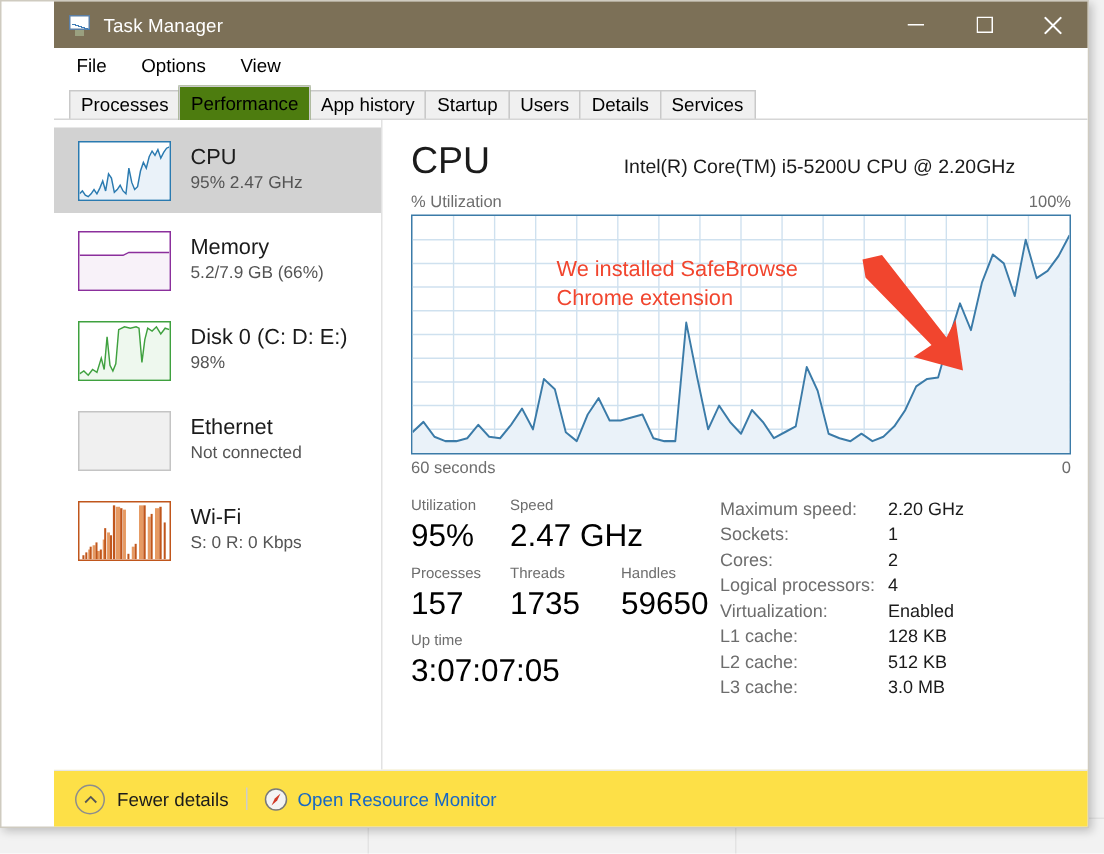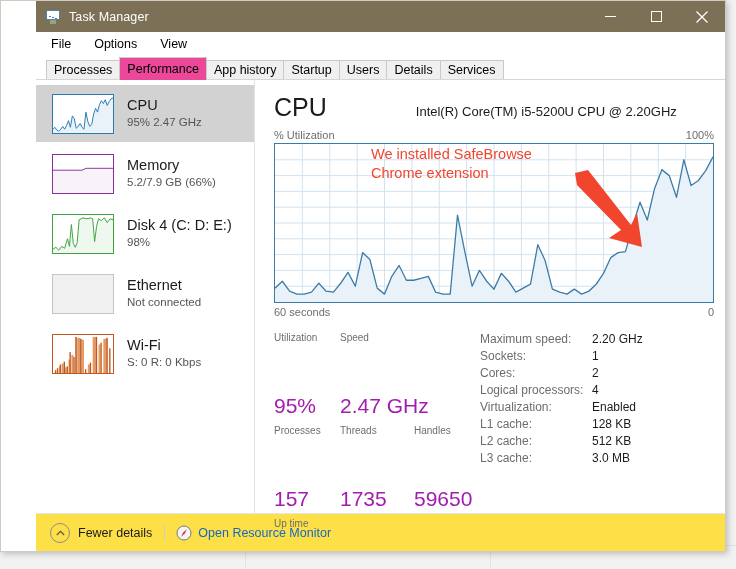--- a/index.html
+++ b/index.html
@@ -109,21 +109,21 @@
     border: 1px solid #c9c9c9;
     border-bottom: none;
     background: #f0f0f0;
     margin-right: -1px;
     position: relative;
     height: 20px;
     line-height: 15px;
     white-space: nowrap;
   }
   .tab.active {
-    background: #ec4899;
+    background: #4d7c0f;
     height: 23px;
     line-height: 17px;
     z-index: 3;
     border-color: #c9c9c9;
     padding-top: 3px;
     margin-top: 28px;
   }
 
   
   #body {
@@ -193,38 +193,38 @@
   #graph-box svg { display:block; width:100%; height:100%; }
   #graph-foot {
     display: flex; justify-content: space-between;
     font-size: 11px; color: #6d6d6d;
     margin-top: 3px;
   }
 
   
   #annotation {
     position: absolute;
-    left: 96px; top: 1px;
+    left: 96px; top: 27px;
     color: #f1452e;
     font-size: 14.5px;
     line-height: 19px;
     white-space: pre-line;
     pointer-events: none;
   }
 
   
   #stats {
     display: flex;
     margin-top: 12px;
   }
   #stats-left { width: 206px; flex: none; }
   .stat-row { display: flex; margin-bottom: 4px; }
   .stat-cell { }
   .stat-cell .lbl { font-size: 10px; color: #6d6d6d; line-height: 15px; }
-  .stat-cell .val { font-size: 21px; color: #a21caf; line-height: 26px; font-weight: 300; margin-top: 48px; }
+  .stat-cell .val { font-size: 21px; color: #000000; line-height: 26px; font-weight: 300; }
   .w1 { width: 66px; }
   .w2 { width: 66px; }
   .w3 { width: 74px; }
 
   #stats-right { flex: 1; padding-top: 1px; }
   .kv { display: flex; font-size: 12px; line-height: 17px; }
   .kv .k { width: 112px; color: #6d6d6d; flex: none; }
   .kv .v { color: #1b1b1b; }
 
   
@@ -332,21 +332,21 @@
       </div>
 
       <div class="side-item">
         <div class="side-thumb" style="border:1px solid #3fa13f">
           <svg viewBox="0 0 62 40" preserveAspectRatio="none">
             <polygon fill="#eef8ee" points="0,40 0,36 3,34 6,37 9,33 12,35 15,25 17,33 19,10 21,30 23,34 25,29 27,5 31,3 35,4 39,3 41,4 43,28 45,12 47,4 50,6 53,3 56,8 59,4 62,5 62,40"></polygon>
             <polyline fill="none" stroke="#3fa13f" stroke-width="1" points="0,36 3,34 6,37 9,33 12,35 15,25 17,33 19,10 21,30 23,34 25,29 27,5 31,3 35,4 39,3 41,4 43,28 45,12 47,4 50,6 53,3 56,8 59,4 62,5"></polyline>
           </svg>
         </div>
         <div class="side-text">
-          <div class="side-title">Disk 4 (C: D: E:)</div>
+          <div class="side-title">Disk 0 (C: D: E:)</div>
           <div class="side-sub">98%</div>
         </div>
       </div>
 
       <div class="side-item">
         <div class="side-thumb" style="border:1px solid #c4c4c4;background:#f0f0f0"></div>
         <div class="side-text">
           <div class="side-title">Ethernet</div>
           <div class="side-sub">Not connected</div>
         </div>

